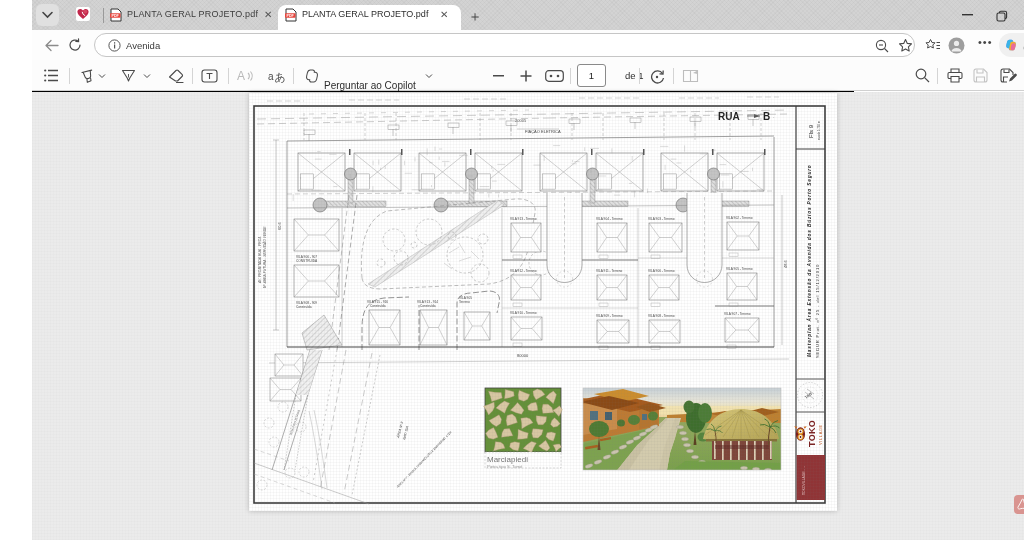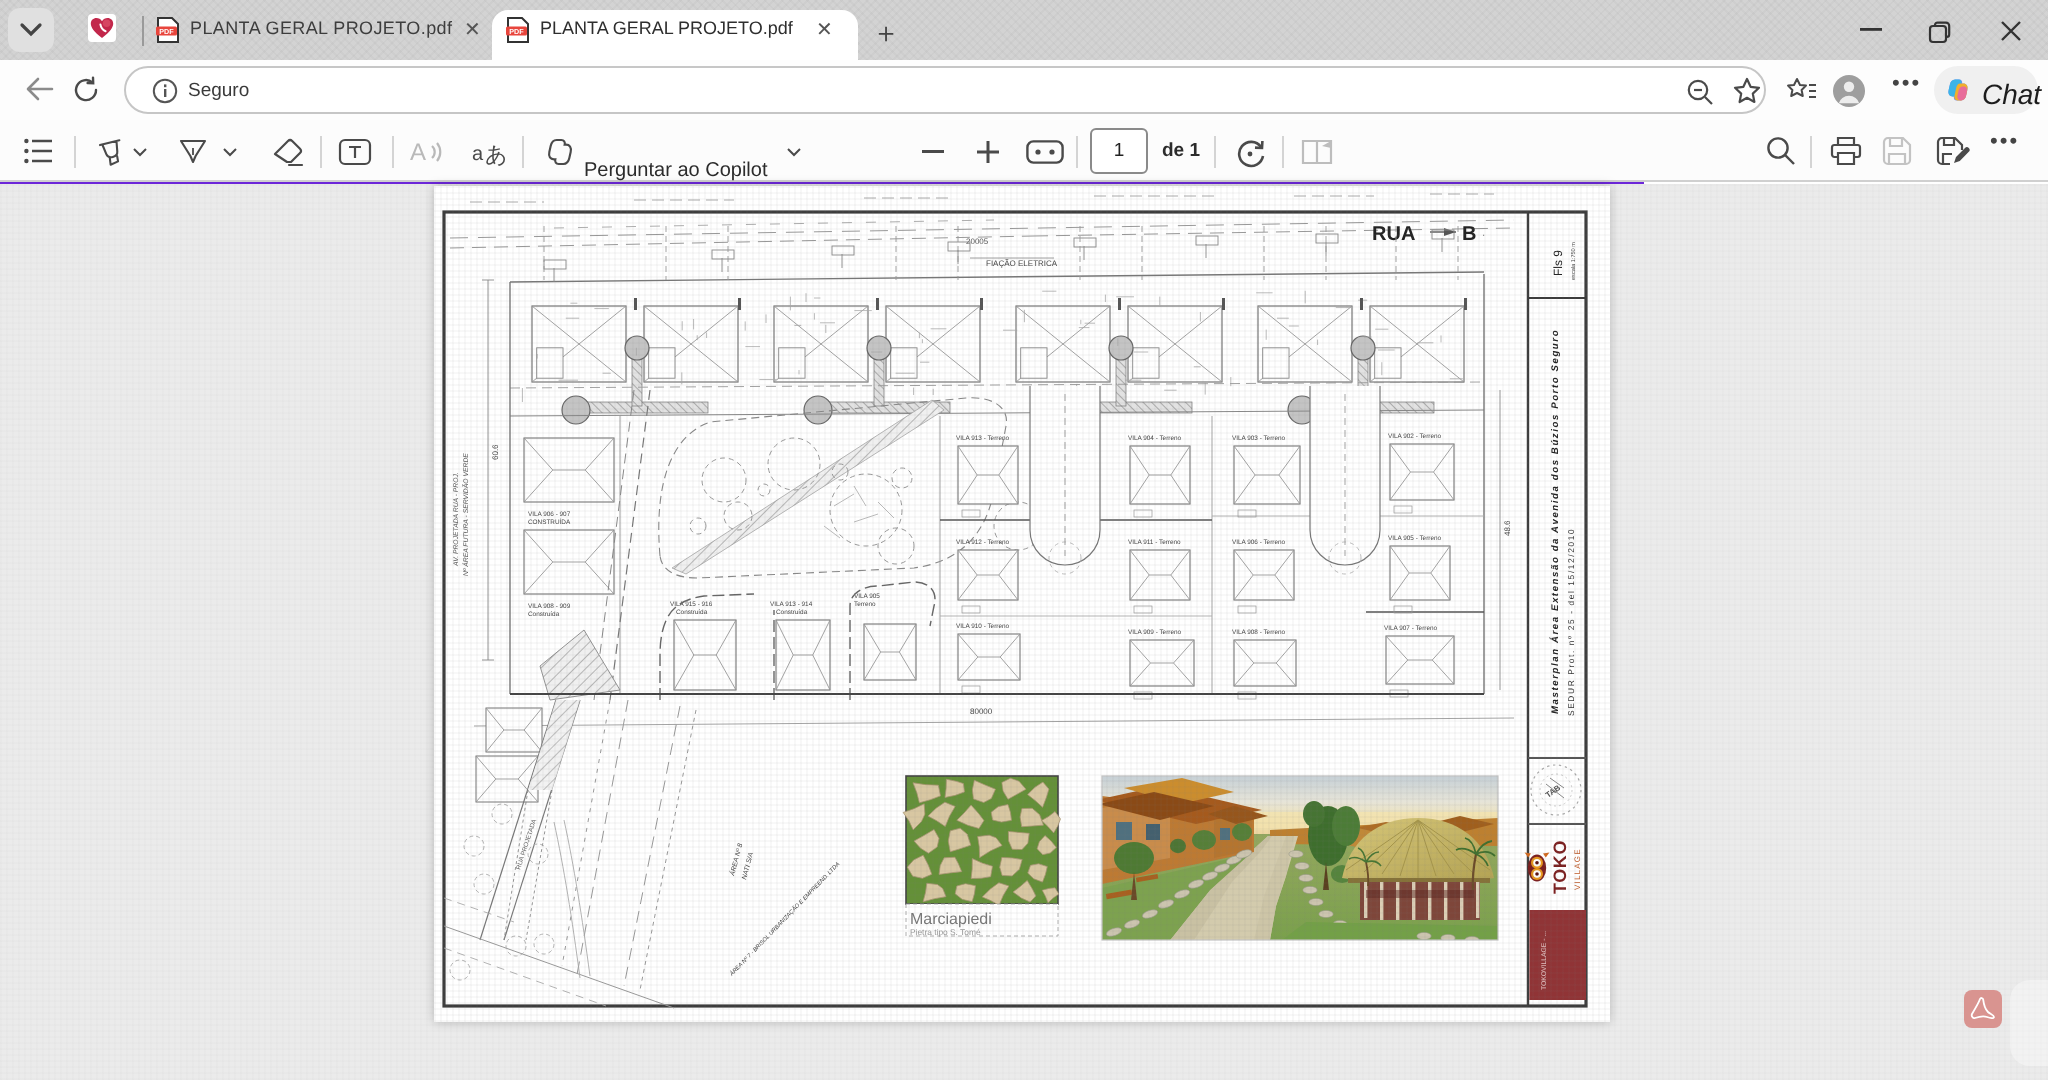--- a/index.html
+++ b/index.html
@@ -1,17 +1,17 @@
 <!DOCTYPE html>
 <html><head>
 <meta charset="utf-8">
 <style>
 * { margin:0; padding:0; box-sizing:border-box; }
 html,body { width:1024px; height:540px; overflow:hidden; font-family:"Liberation Sans", sans-serif; }
-#win { position:relative; width:822px; height:540px; background:#6d28d9; }
+#win { position:relative; width:822px; height:540px; background:#000000;margin-left:32px; }
 
 #tabbar { position:absolute; left:0; top:0; width:1024px; height:30px;
   background:#d3d3d3;
   background-image:repeating-linear-gradient(45deg, rgba(0,0,0,0.025) 0 1px, transparent 1px 3px),
                    repeating-linear-gradient(-45deg, rgba(0,0,0,0.025) 0 1px, transparent 1px 3px);
 }
 #vbtn { position:absolute; left:4px; top:4px; width:23px; height:22px; background:#e0e0e0; border-radius:6px; }
 #vbtn svg { position:absolute; left:5px; top:6px; }
 .tico { position:absolute; }
 #hearticon { left:44px; top:7px; width:14px; height:14px; background:#fff; border-radius:2px; }
@@ -27,21 +27,21 @@
 #addrpill { position:absolute; left:62px; top:3px; width:821px; height:24px; border:1px solid #c6c6c6; border-radius:12px; background:#fff; }
 #addrtext { position:absolute; left:83px; top:5.5px; font-size:10px; color:#1b1b1b; white-space:nowrap; }
 #arquivo { position:absolute; left:31px; top:6px; font-size:9.5px; color:#3a3a3a; }
 #chatbtn { position:absolute; left:967px; top:3px; width:52px; height:24px; background:#f0f0f0; border-radius:12px; }
 #chatbtn span { position:absolute; left:24px; top:6px; font-size:14px; color:#1d1d1d;font-style:italic; }
 
 #pdfbar { position:absolute; left:0; top:60px; width:1024px; height:31px; background:#fcfcfc; border-bottom:1px solid #d0d0d0; }
 .sep { position:absolute; top:8px; width:1px; height:16px; background:#d4d4d4; }
 #copilottext { position:absolute; left:292px; top:20px; font-size:10px; color:#2c2c2c; }
 #paginput { position:absolute; left:545px; top:4px; width:29px; height:23px; border:1px solid #8a8a8a; border-radius:3px; background:#fff; font-size:9.5px; color:#222; text-align:center; line-height:21px; }
-#de1 { position:absolute; left:581px; top:10px; font-size:9.5px; color:#2c2c2c;font-weight:bold; }
+#de1 { position:absolute; left:593px; top:10px; font-size:9.5px; color:#2c2c2c; }
 
 #content { position:absolute; left:0; top:92px; width:1024px; height:448px;
   background:#ebebeb;
   background-image:repeating-linear-gradient(0deg, rgba(0,0,0,0.012) 0 1px, transparent 1px 3px),
                    repeating-linear-gradient(90deg, rgba(0,0,0,0.012) 0 1px, transparent 1px 3px);
 }
 #page { position:absolute; left:217px; top:1px; width:588px; height:418px; background:#fff; box-shadow:0 0 5px rgba(0,0,0,0.22); }
 #page::after { content:""; position:absolute; left:0; top:0; right:0; bottom:0; pointer-events:none;
   background-image:repeating-linear-gradient(0deg, rgba(120,120,120,0.05) 0 1px, transparent 1px 3px),
                    repeating-linear-gradient(90deg, rgba(120,120,120,0.05) 0 1px, transparent 1px 3px); }
@@ -106,21 +106,21 @@
         </svg></div>
     <div style="position:absolute;left:36px;top:8px"><svg width="14" height="14" viewBox="0 0 14 14">
           <path d="M12 7 a5 5 0 1 1 -1.8 -3.8 M10.5 0.8 L10.6 3.6 L7.8 3.5" stroke="#4a4a4a" stroke-width="1.2" fill="none" stroke-linecap="round"></path>
         </svg></div>
     <div id="addrpill">
       <svg style="position:absolute;left:13px;top:5px" width="13" height="13" viewBox="0 0 13 13">
           <circle cx="6.5" cy="6.5" r="5.6" stroke="#555" stroke-width="1" fill="none"></circle>
           <rect x="6" y="5.5" width="1.2" height="4" fill="#555"></rect>
           <rect x="6" y="3.2" width="1.2" height="1.4" fill="#555"></rect>
         </svg>
-      <div id="arquivo">Seguro</div>
+      <div id="arquivo">Avenida</div>
       <svg style="position:absolute;left:780px;top:5px" width="14" height="14" viewBox="0 0 14 14">
           <circle cx="6" cy="6" r="4.6" stroke="#4a4a4a" stroke-width="1.1" fill="none"></circle>
           <path d="M9.5 9.5 L13 13" stroke="#4a4a4a" stroke-width="1.1"></path>
           <path d="M4 6 h4" stroke="#4a4a4a" stroke-width="1.1"></path>
         </svg>
       <svg style="position:absolute;left:803px;top:4px" width="15" height="15" viewBox="0 0 15 15">
           <path d="M7.5 1.5 L9.3 5.4 L13.5 5.9 L10.4 8.8 L11.2 13 L7.5 10.9 L3.8 13 L4.6 8.8 L1.5 5.9 L5.7 5.4 Z" stroke="#4a4a4a" stroke-width="1.1" fill="none" stroke-linejoin="round"></path>
         </svg>
     </div>
     <svg style="position:absolute;left:893px;top:8px" width="16" height="15" viewBox="0 0 16 15">

